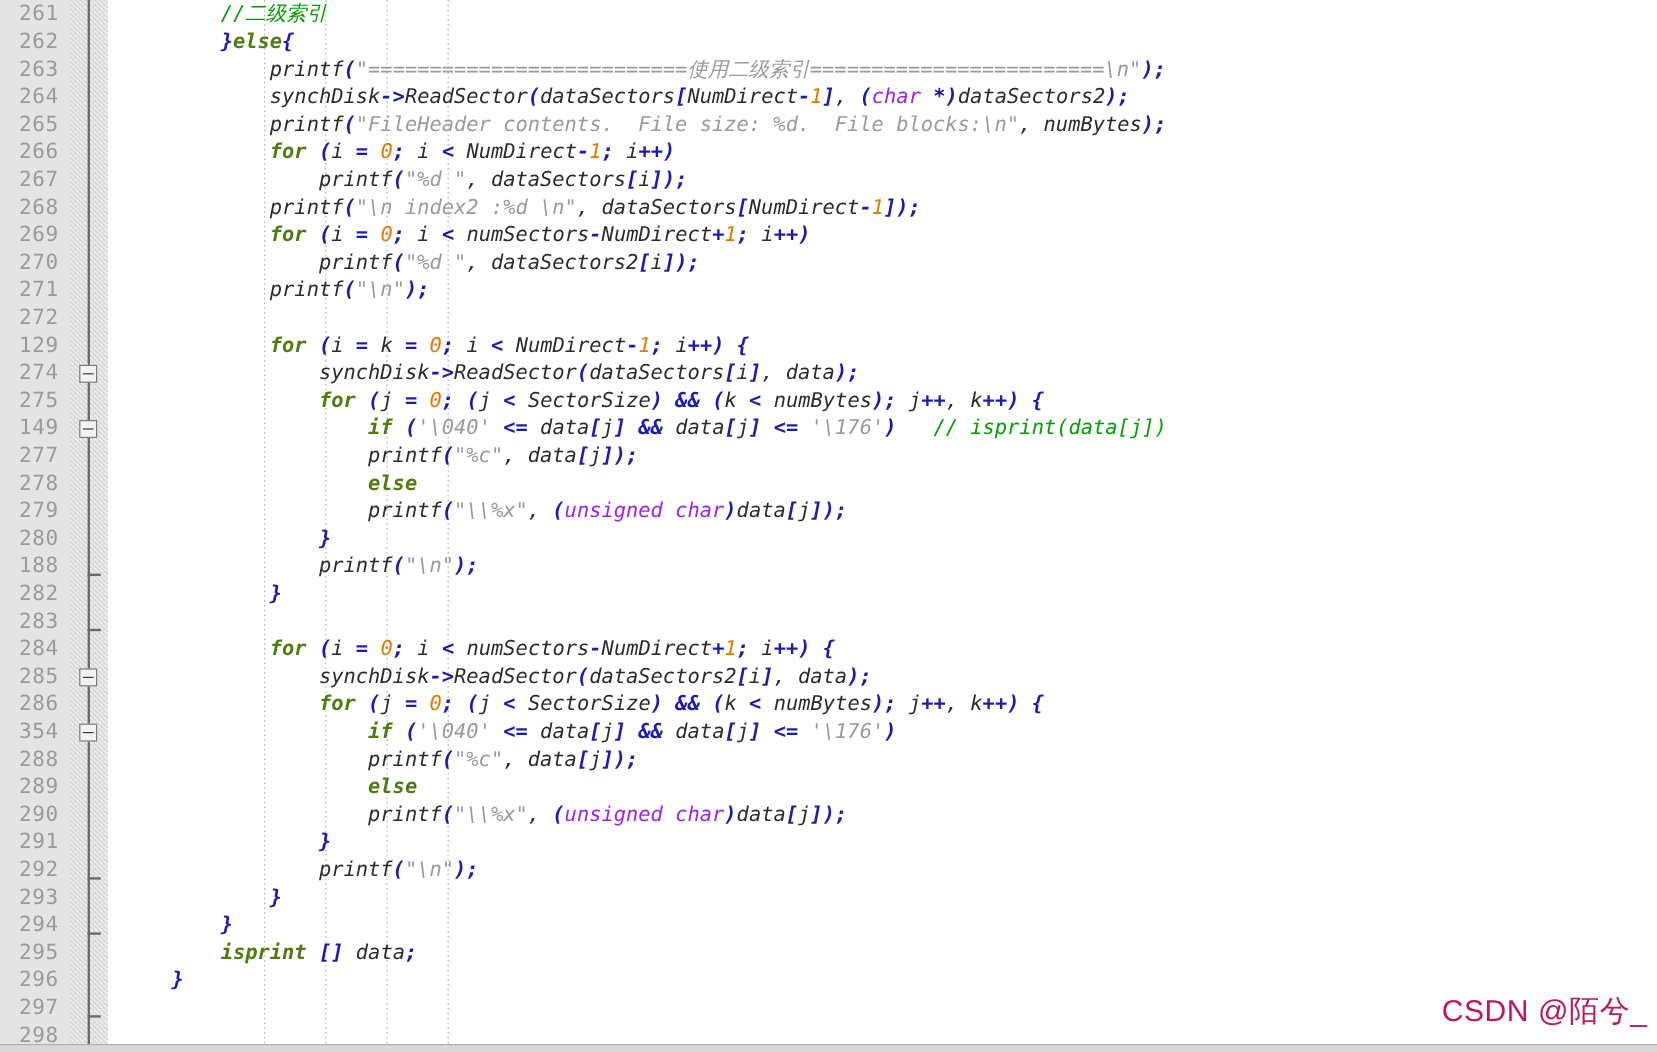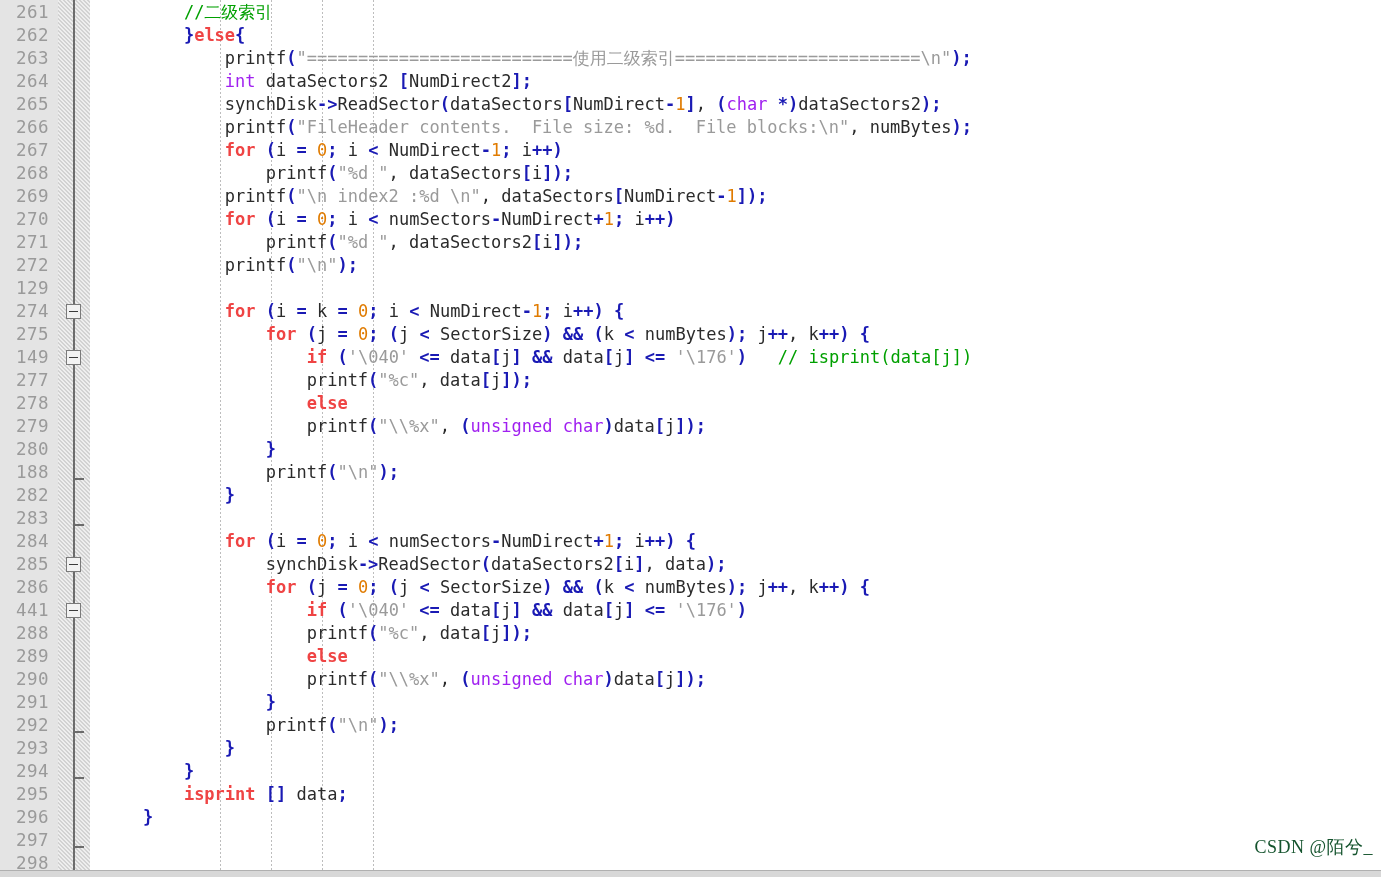--- a/index.html
+++ b/index.html
@@ -96,20 +96,21 @@
     background: #6b6b6b;
   }
 
   
   .code-area {
     position: relative;
     flex: 1 1 auto;
     height: 877px;
     background: #ffffff;
     overflow: hidden;
+    font-style: italic;
   }
   .code-lines {
     position: absolute;
     left: 0;
     top: 0;
     padding-top: 1px;
     width: 100%;
   }
   .cline {
     height: 23px;
@@ -125,37 +126,37 @@
   .indent-guide {
     position: absolute;
     top: 0;
     width: 1px;
     height: 877px;
     background-image: linear-gradient(to bottom, #bdbdbd 0px, #bdbdbd 2px, transparent 2px, transparent 4px);
     background-size: 1px 4px;
   }
 
   
-  .kw      { color: #ef4444; font-weight: bold; }     
+  .kw      { color: #4d7c0f; font-weight: bold; }     
   .type    { color: #a020f0; }                         
   .str     { color: #9a9a9a; }                         
   .num     { color: #e07b00; }                         
   .cmt     { color: #00a000; }                         
   .punc    { color: #1a1ab4; font-weight: bold; }      
   .plain   { color: #2b2b2b; }
   .chlit   { color: #9a9a9a; }
 
   
   .watermark {
     position: absolute;
     right: 8px;
     bottom: 18px;
-    font-family: Liberation Serif, serif;
-    font-size: 18px;
-    color: #14532d;
+    font-family: Liberation Sans, sans-serif;
+    font-size: 25px;
+    color: #be185d;
     letter-spacing: 0.5px;
     white-space: nowrap;
     z-index: 5;
   }
   .bottombar {
     position: absolute;
     left: 0;
     bottom: 0;
     width: 1381px;
     height: 6px;
@@ -189,21 +190,21 @@
         <div class="lnum">277</div>
         <div class="lnum">278</div>
         <div class="lnum">279</div>
         <div class="lnum">280</div>
         <div class="lnum">188</div>
         <div class="lnum">282</div>
         <div class="lnum">283</div>
         <div class="lnum">284</div>
         <div class="lnum">285</div>
         <div class="lnum">286</div>
-        <div class="lnum">441</div>
+        <div class="lnum">354</div>
         <div class="lnum">288</div>
         <div class="lnum">289</div>
         <div class="lnum">290</div>
         <div class="lnum">291</div>
         <div class="lnum">292</div>
         <div class="lnum">293</div>
         <div class="lnum">294</div>
         <div class="lnum">295</div>
         <div class="lnum">296</div>
         <div class="lnum">297</div>
@@ -227,31 +228,31 @@
     <div id="indent-guides">
         <div class="indent-guide" style="left: 130px;"></div>
         <div class="indent-guide" style="left: 181px;"></div>
         <div class="indent-guide" style="left: 232px;"></div>
         <div class="indent-guide" style="left: 283px;"></div>
       </div>
     <div class="code-lines" id="code-lines">
         <div class="cline"><span class="plain">        </span><span class="cmt">//二级索引</span></div>
         <div class="cline"><span class="plain">        </span><span class="punc">}</span><span class="kw">else</span><span class="punc">{</span></div>
         <div class="cline"><span class="plain">            printf</span><span class="punc">(</span><span class="str">"==========================使用二级索引========================\n"</span><span class="punc">)</span><span class="punc">;</span></div>
-        <div class="cline"><span class="plain">            </span><span class="type">int</span><span class="plain"> dataSectors2 </span><span class="punc">[</span><span class="plain">NumDirect2</span><span class="punc">]</span><span class="punc">;</span></div>
         <div class="cline"><span class="plain">            synchDisk</span><span class="punc">-&gt;</span><span class="plain">ReadSector</span><span class="punc">(</span><span class="plain">dataSectors</span><span class="punc">[</span><span class="plain">NumDirect</span><span class="punc">-</span><span class="num">1</span><span class="punc">]</span><span class="plain">, </span><span class="punc">(</span><span class="type">char</span><span class="plain"> </span><span class="punc">*</span><span class="punc">)</span><span class="plain">dataSectors2</span><span class="punc">)</span><span class="punc">;</span></div>
         <div class="cline"><span class="plain">            printf</span><span class="punc">(</span><span class="str">"FileHeader contents.  File size: %d.  File blocks:\n"</span><span class="plain">, numBytes</span><span class="punc">)</span><span class="punc">;</span></div>
         <div class="cline"><span class="plain">            </span><span class="kw">for</span><span class="plain"> </span><span class="punc">(</span><span class="plain">i </span><span class="punc">=</span><span class="plain"> </span><span class="num">0</span><span class="punc">;</span><span class="plain"> i </span><span class="punc">&lt;</span><span class="plain"> NumDirect</span><span class="punc">-</span><span class="num">1</span><span class="punc">;</span><span class="plain"> i</span><span class="punc">++</span><span class="punc">)</span></div>
         <div class="cline"><span class="plain">                printf</span><span class="punc">(</span><span class="str">"%d "</span><span class="plain">, dataSectors</span><span class="punc">[</span><span class="plain">i</span><span class="punc">]</span><span class="punc">)</span><span class="punc">;</span></div>
         <div class="cline"><span class="plain">            printf</span><span class="punc">(</span><span class="str">"\n index2 :%d \n"</span><span class="plain">, dataSectors</span><span class="punc">[</span><span class="plain">NumDirect</span><span class="punc">-</span><span class="num">1</span><span class="punc">]</span><span class="punc">)</span><span class="punc">;</span></div>
         <div class="cline"><span class="plain">            </span><span class="kw">for</span><span class="plain"> </span><span class="punc">(</span><span class="plain">i </span><span class="punc">=</span><span class="plain"> </span><span class="num">0</span><span class="punc">;</span><span class="plain"> i </span><span class="punc">&lt;</span><span class="plain"> numSectors</span><span class="punc">-</span><span class="plain">NumDirect</span><span class="punc">+</span><span class="num">1</span><span class="punc">;</span><span class="plain"> i</span><span class="punc">++</span><span class="punc">)</span></div>
         <div class="cline"><span class="plain">                printf</span><span class="punc">(</span><span class="str">"%d "</span><span class="plain">, dataSectors2</span><span class="punc">[</span><span class="plain">i</span><span class="punc">]</span><span class="punc">)</span><span class="punc">;</span></div>
         <div class="cline"><span class="plain">            printf</span><span class="punc">(</span><span class="str">"\n"</span><span class="punc">)</span><span class="punc">;</span></div>
         <div class="cline">&nbsp;</div>
         <div class="cline"><span class="plain">            </span><span class="kw">for</span><span class="plain"> </span><span class="punc">(</span><span class="plain">i </span><span class="punc">=</span><span class="plain"> k </span><span class="punc">=</span><span class="plain"> </span><span class="num">0</span><span class="punc">;</span><span class="plain"> i </span><span class="punc">&lt;</span><span class="plain"> NumDirect</span><span class="punc">-</span><span class="num">1</span><span class="punc">;</span><span class="plain"> i</span><span class="punc">++</span><span class="punc">)</span><span class="plain"> </span><span class="punc">{</span></div>
+        <div class="cline"><span class="plain">                synchDisk</span><span class="punc">-&gt;</span><span class="plain">ReadSector</span><span class="punc">(</span><span class="plain">dataSectors</span><span class="punc">[</span><span class="plain">i</span><span class="punc">]</span><span class="plain">, data</span><span class="punc">)</span><span class="punc">;</span></div>
         <div class="cline"><span class="plain">                </span><span class="kw">for</span><span class="plain"> </span><span class="punc">(</span><span class="plain">j </span><span class="punc">=</span><span class="plain"> </span><span class="num">0</span><span class="punc">;</span><span class="plain"> </span><span class="punc">(</span><span class="plain">j </span><span class="punc">&lt;</span><span class="plain"> SectorSize</span><span class="punc">)</span><span class="plain"> </span><span class="punc">&amp;&amp;</span><span class="plain"> </span><span class="punc">(</span><span class="plain">k </span><span class="punc">&lt;</span><span class="plain"> numBytes</span><span class="punc">)</span><span class="punc">;</span><span class="plain"> j</span><span class="punc">++</span><span class="plain">, k</span><span class="punc">++</span><span class="punc">)</span><span class="plain"> </span><span class="punc">{</span></div>
         <div class="cline"><span class="plain">                    </span><span class="kw">if</span><span class="plain"> </span><span class="punc">(</span><span class="chlit">'\040'</span><span class="plain"> </span><span class="punc">&lt;=</span><span class="plain"> data</span><span class="punc">[</span><span class="plain">j</span><span class="punc">]</span><span class="plain"> </span><span class="punc">&amp;&amp;</span><span class="plain"> data</span><span class="punc">[</span><span class="plain">j</span><span class="punc">]</span><span class="plain"> </span><span class="punc">&lt;=</span><span class="plain"> </span><span class="chlit">'\176'</span><span class="punc">)</span><span class="plain">   </span><span class="cmt">// isprint(data[j])</span></div>
         <div class="cline"><span class="plain">                    printf</span><span class="punc">(</span><span class="str">"%c"</span><span class="plain">, data</span><span class="punc">[</span><span class="plain">j</span><span class="punc">]</span><span class="punc">)</span><span class="punc">;</span></div>
         <div class="cline"><span class="plain">                    </span><span class="kw">else</span></div>
         <div class="cline"><span class="plain">                    printf</span><span class="punc">(</span><span class="str">"\\%x"</span><span class="plain">, </span><span class="punc">(</span><span class="type">unsigned char</span><span class="punc">)</span><span class="plain">data</span><span class="punc">[</span><span class="plain">j</span><span class="punc">]</span><span class="punc">)</span><span class="punc">;</span></div>
         <div class="cline"><span class="plain">                </span><span class="punc">}</span></div>
         <div class="cline"><span class="plain">                printf</span><span class="punc">(</span><span class="str">"\n"</span><span class="punc">)</span><span class="punc">;</span></div>
         <div class="cline"><span class="plain">            </span><span class="punc">}</span></div>
         <div class="cline">&nbsp;</div>
         <div class="cline"><span class="plain">            </span><span class="kw">for</span><span class="plain"> </span><span class="punc">(</span><span class="plain">i </span><span class="punc">=</span><span class="plain"> </span><span class="num">0</span><span class="punc">;</span><span class="plain"> i </span><span class="punc">&lt;</span><span class="plain"> numSectors</span><span class="punc">-</span><span class="plain">NumDirect</span><span class="punc">+</span><span class="num">1</span><span class="punc">;</span><span class="plain"> i</span><span class="punc">++</span><span class="punc">)</span><span class="plain"> </span><span class="punc">{</span></div>

